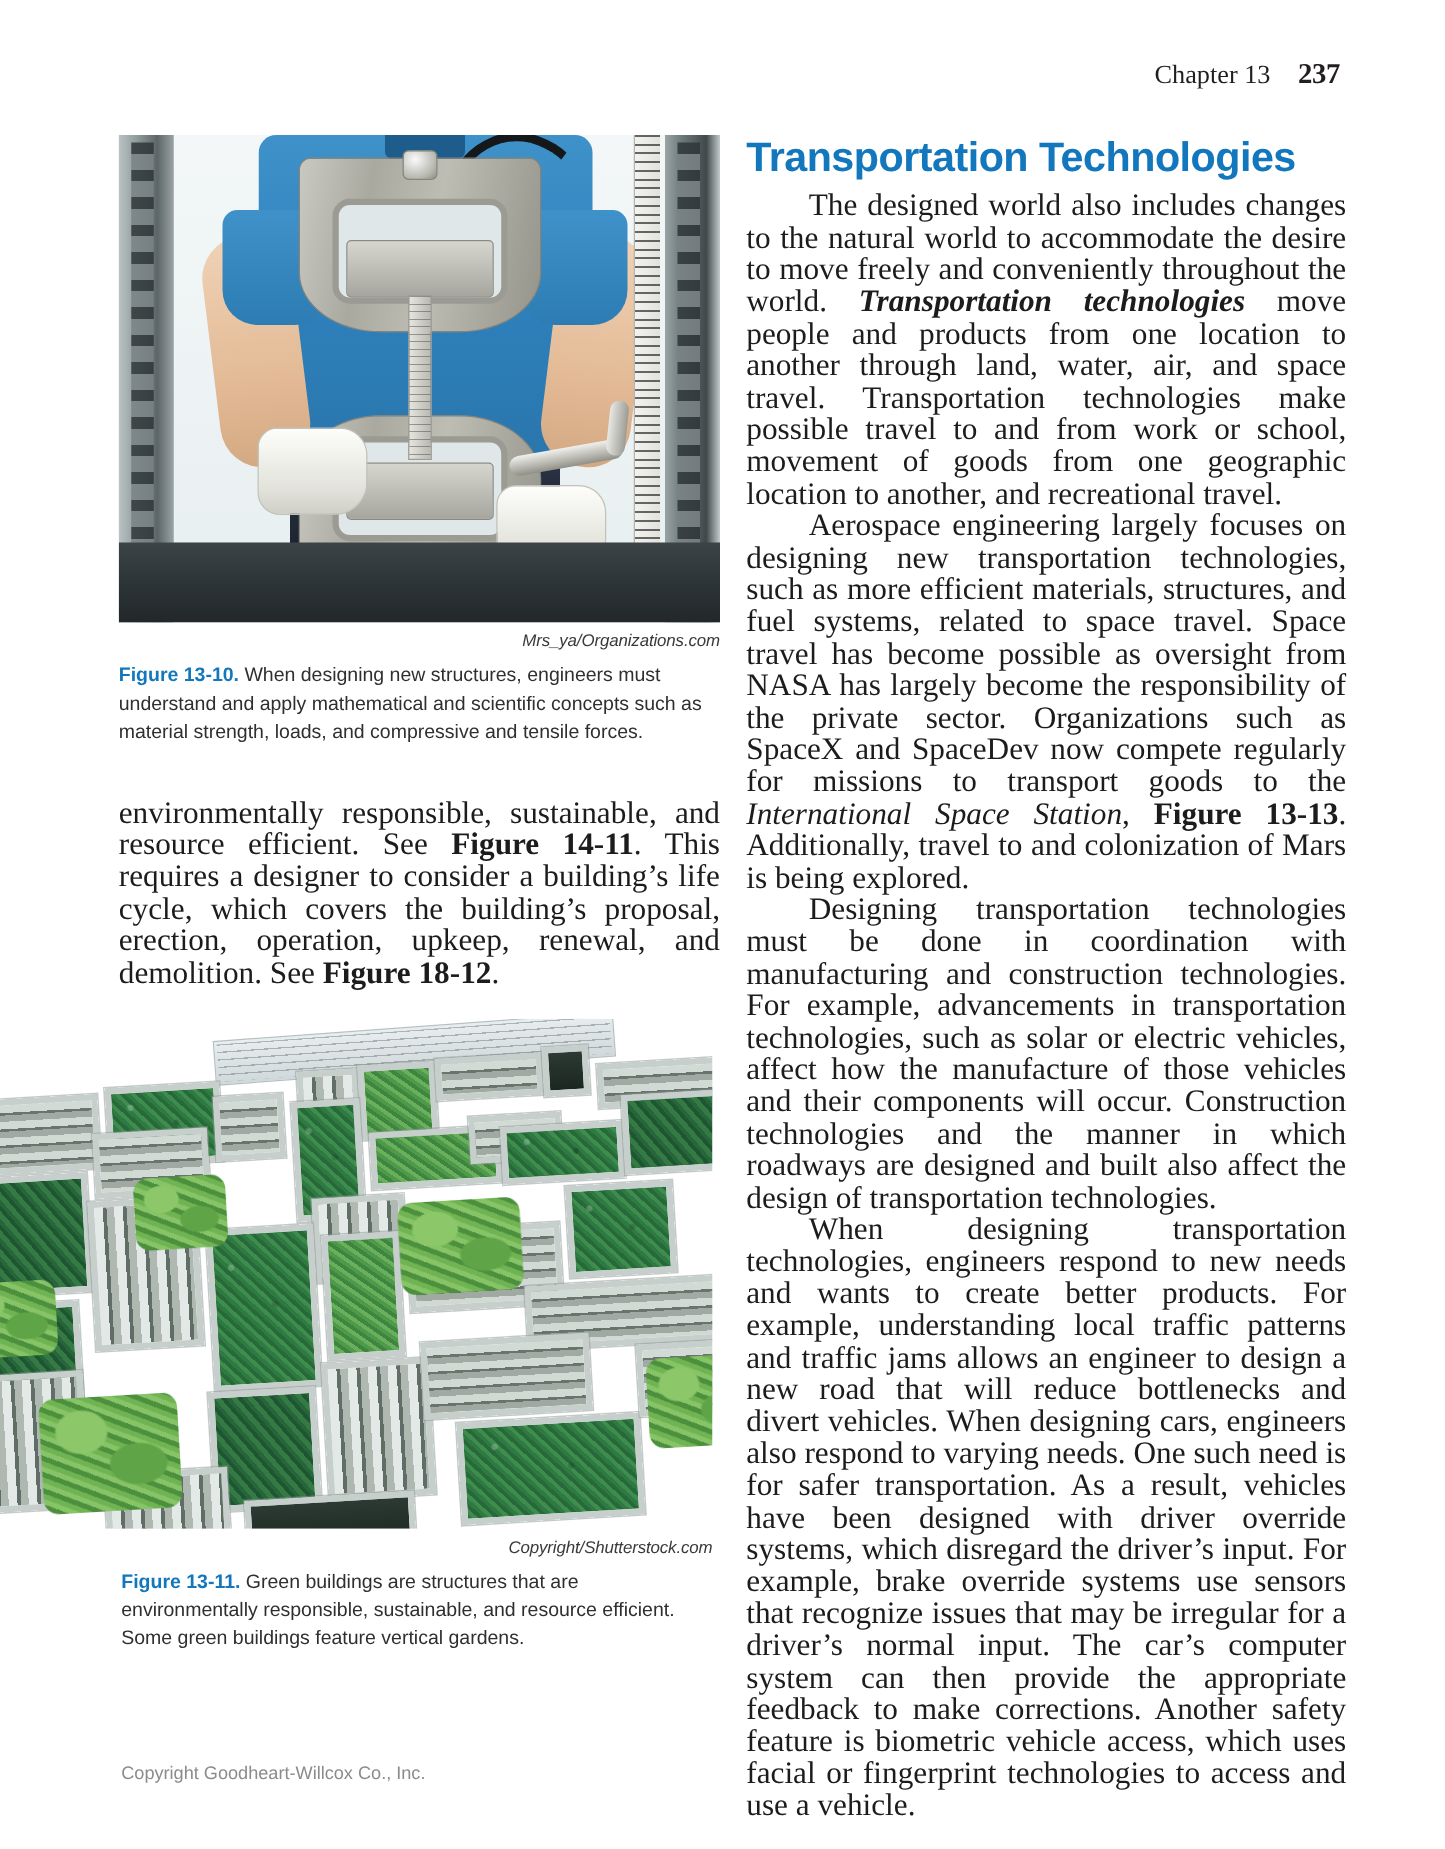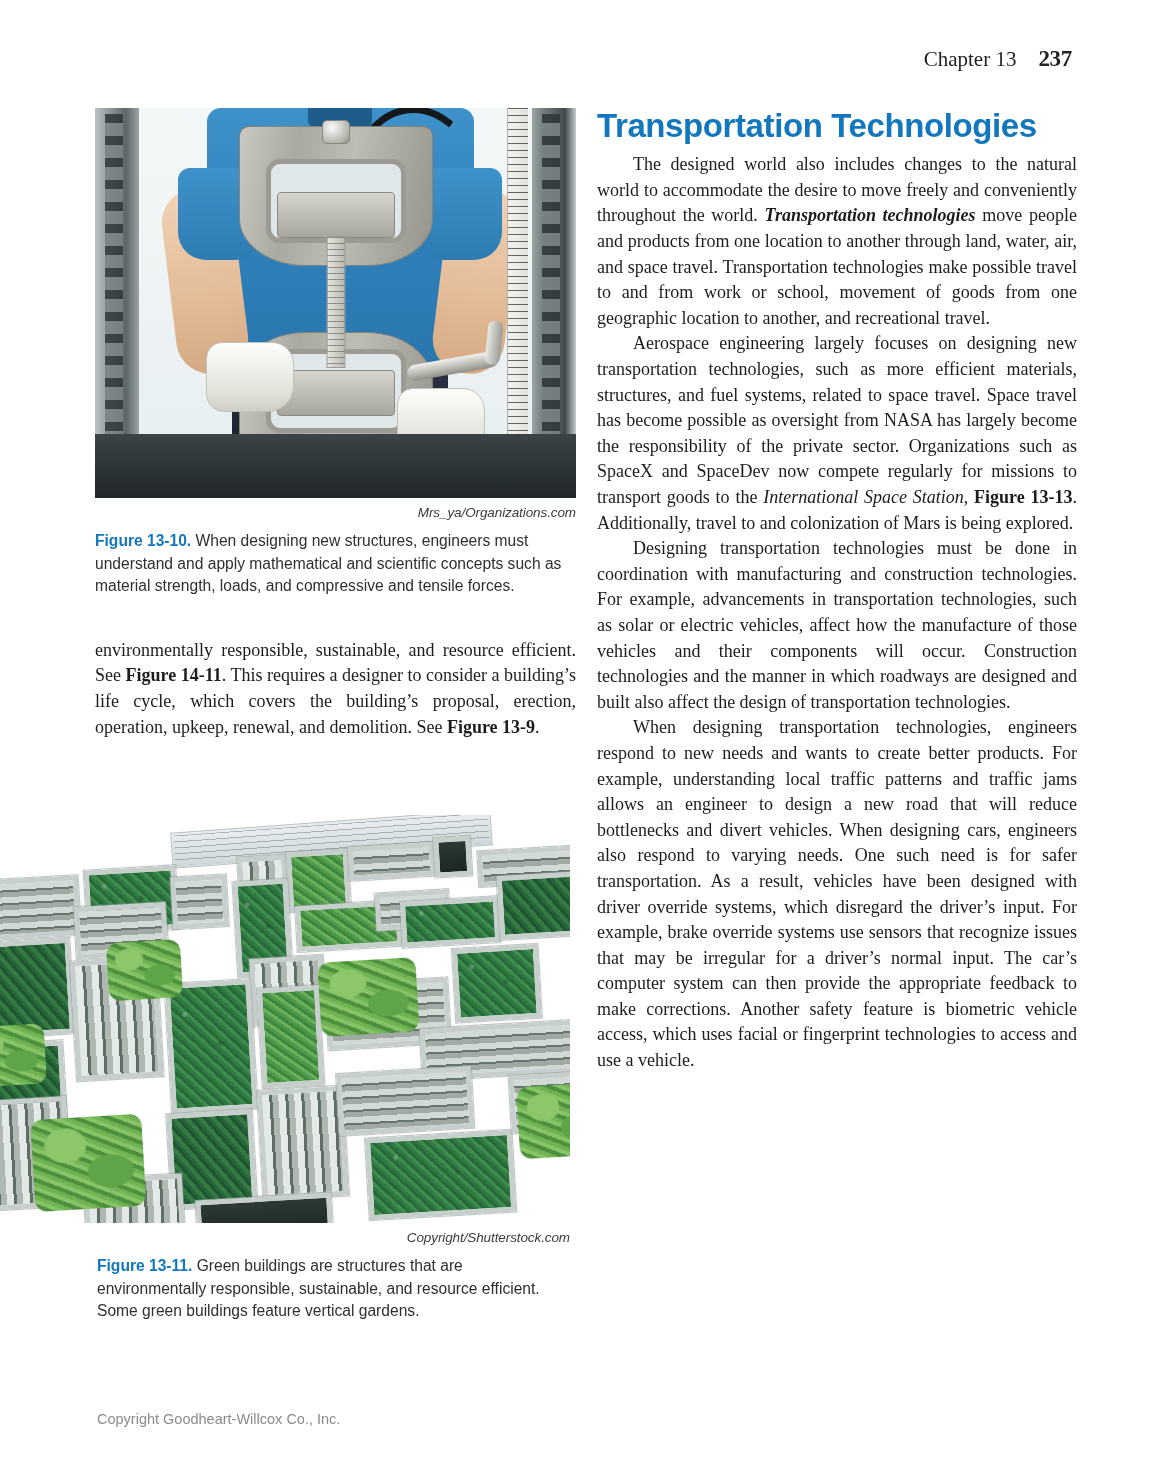--- a/index.html
+++ b/index.html
@@ -76,21 +76,21 @@
     margin-top: 10px;
   }
   .caption .fig-label {
     font-weight: bold;
     color: #1277bc;
   }
 
   
   .body-par {
     font-family: "Liberation Serif", serif;
-    font-size: 18px;
+    font-size: 25px;
     line-height: 25.6px;
     text-align: justify;
     text-justify: inter-word;
     color: #1c1c1c;
     margin: 0;
     hyphens: manual;
   }
   .body-par + .body-par { text-indent: 2.0em; }
   .indent { text-indent: 2.0em; }
   .noindent { text-indent: 0; }
@@ -357,21 +357,21 @@
         <div class="t-bench"></div>
       </div>
     </div>
     <div class="credit">Mrs_ya/Organizations.com</div>
     <figcaption class="caption">
       <span class="fig-label">Figure 13-10.</span><span> When designing new structures, engineers must understand and apply mathematical and scientific concepts such as material strength, loads, and compressive and tensile forces.</span>
     </figcaption>
   </figure>
 
   <p class="body-par noindent" style="margin-top:40px;">
-    <span>environmentally responsible, sustainable, and resource efficient. See </span><b class="ref">Figure 14-11</b><span>. This requires a designer to consider a building’s life cycle, which covers the building’s proposal, erection, operation, upkeep, renewal, and demolition.  See </span><b class="ref">Figure 13-9</b><span>.</span>
+    <span>environmentally responsible, sustainable, and resource efficient. See </span><b class="ref">Figure 14-11</b><span>. This requires a designer to consider a building’s life cycle, which covers the building’s proposal, erection, operation, upkeep, renewal, and demolition.  See </span><b class="ref">Figure 18-12</b><span>.</span>
   </p>
 
 </div>
 
 <figure class="figure-block" style="position:absolute; left:0; top:815px; width:570px;">
   <div class="fig-img" style="height:408px; background:#fff;">
     <div class="scene-green">
       <div class="g-sky"></div>
       <div class="g-roof"></div>
       <div class="g-wall">

